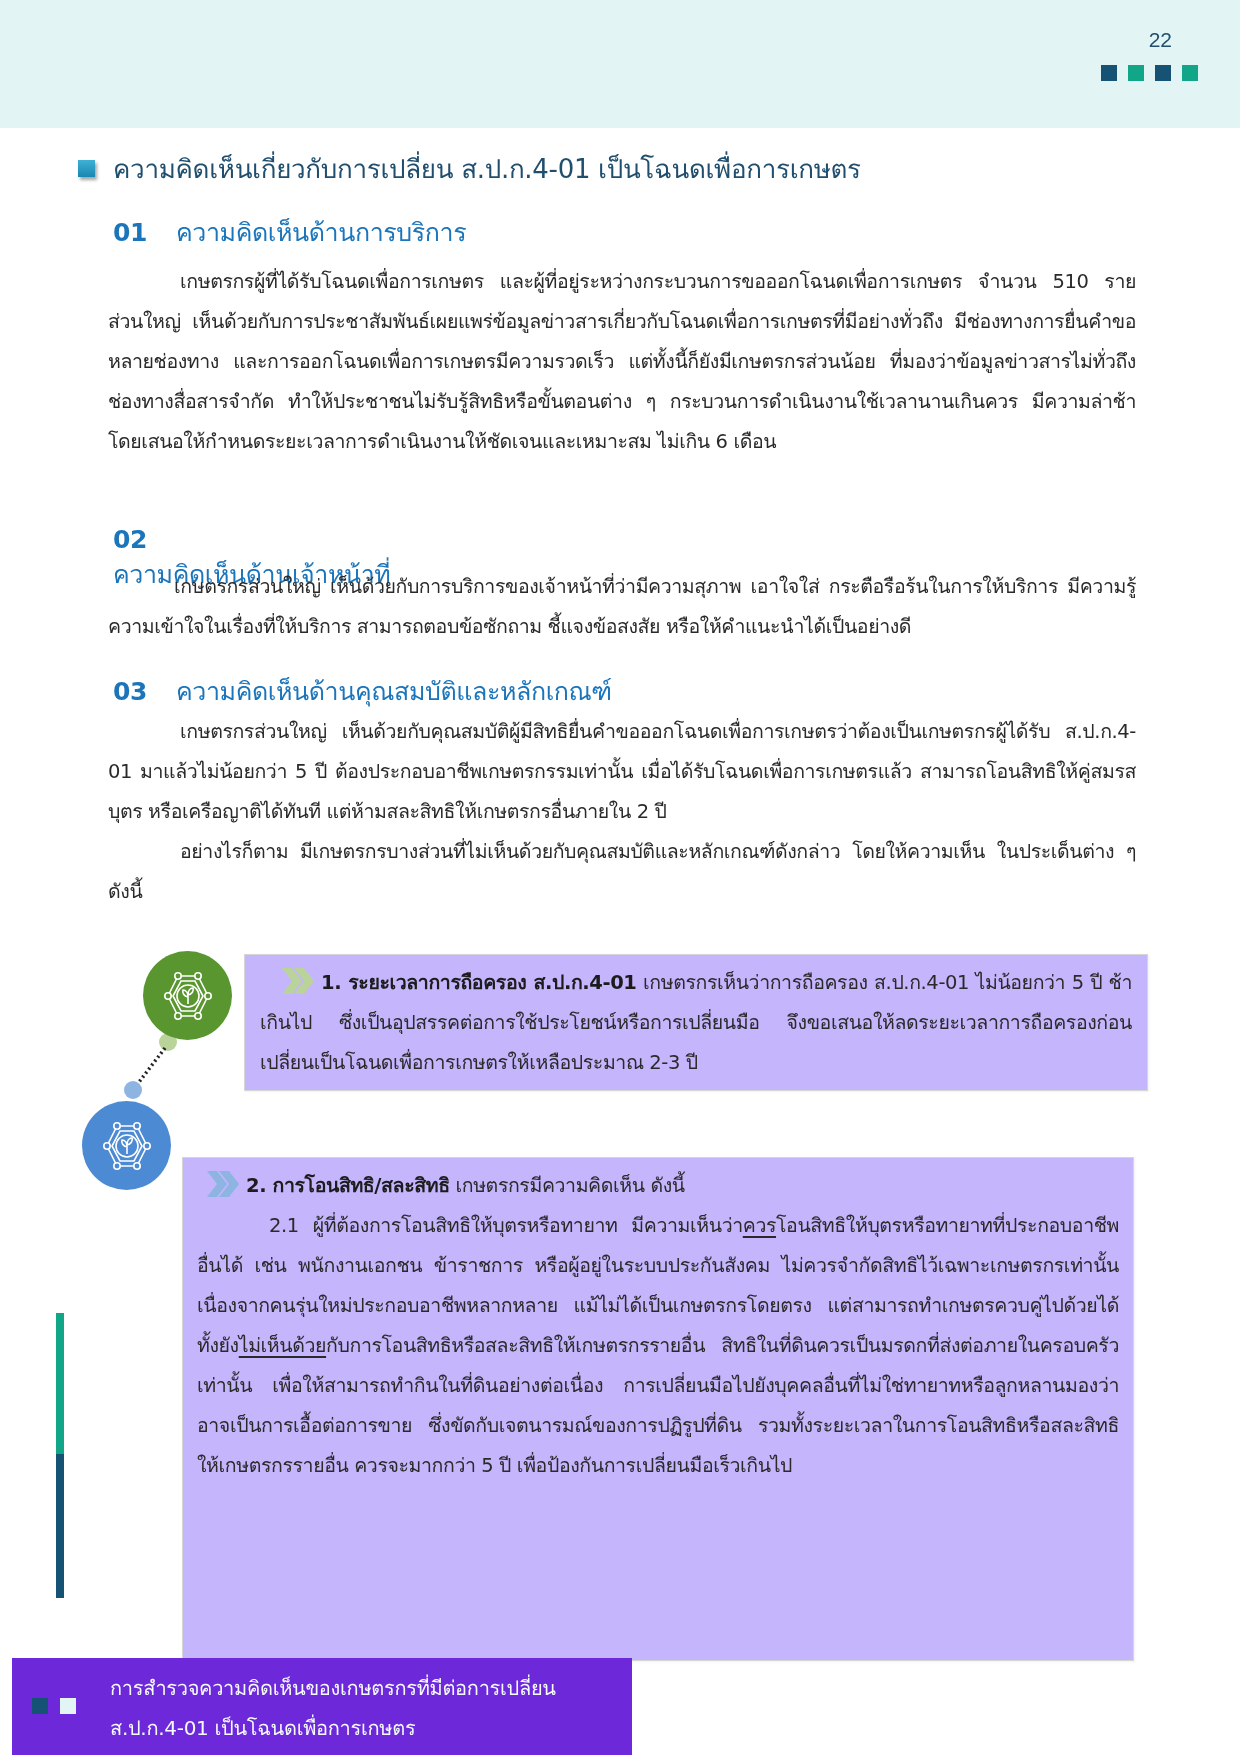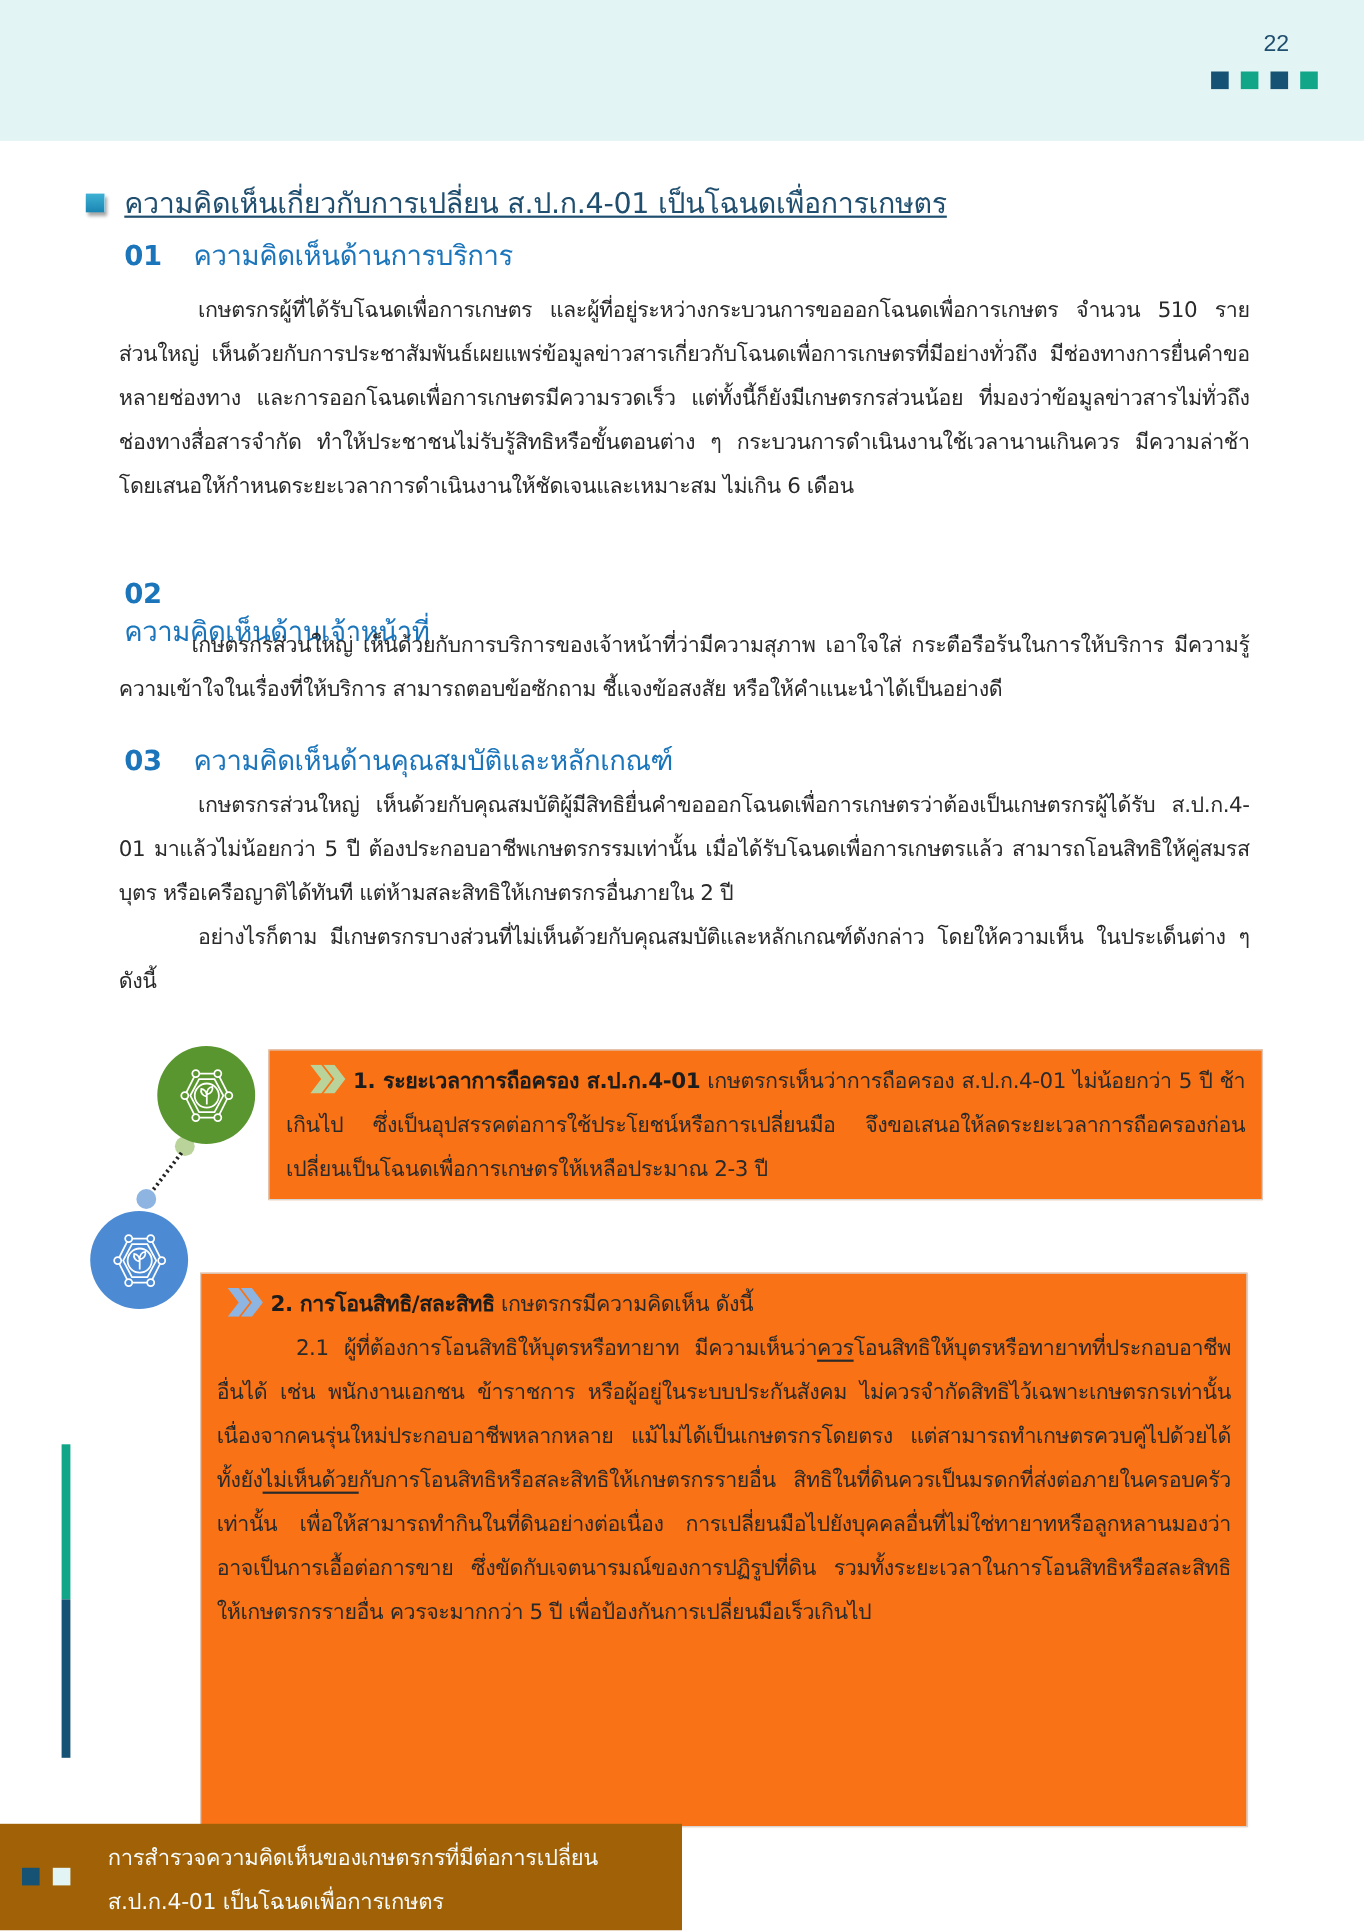--- a/index.html
+++ b/index.html
@@ -17,24 +17,23 @@
     position:absolute; right:68px; top:28px;
     font-size:21px; color:#1f4e6e;
     font-family:"Liberation Sans", sans-serif;
   }
   .header-squares { position:absolute; right:42px; top:65px; display:flex; gap:11px; }
   .sq { width:16px; height:16px; display:inline-block; }
   .sq.dark { background:#165273; }
   .sq.teal { background:#12a689; }
 
   .main-title {
-    position:absolute; left:78px; top:164px;
+    position:absolute; left:78px; top:148px;
     font-size:26px; color:#1f4e6e; display:flex; align-items:center;
     letter-spacing:-0.3px;
-    text-decoration:underline;
   }
   .main-title .bullet {
     width:17px; height:17px; margin-right:18px;
     background:linear-gradient(180deg,#3fb1d4,#1a86b3);
     box-shadow:2px 3px 3px rgba(0,0,0,0.35);
   }
 
   .sec-heading {
     position:absolute; left:113px;
     font-size:25px; color:#1b75bb; display:flex; align-items:baseline;
@@ -54,40 +53,40 @@
     position:absolute; border-radius:50%;
     display:flex; align-items:center; justify-content:center;
   }
   .circle.green { left:143px; top:951px; width:89px; height:89px; background:#5a962f; }
   .circle.blue { left:82px; top:1101px; width:89px; height:89px; background:#4c8bd3; }
   .dot-small { position:absolute; border-radius:50%; }
   .dot-small.green { left:159px; top:1033px; width:18px; height:18px; background:#b9d39a; }
   .dot-small.blue { left:124px; top:1081px; width:18px; height:18px; background:#8eb5e2; }
 
   .card {
-    position:absolute; background:#f97316; border:1.5px solid #d6d6d6;
+    position:absolute; background:#c4b5fd; border:1.5px solid #d6d6d6;
     box-shadow:1px 1px 2px rgba(0,0,0,0.06);
   }
   .card1 { left:244px; top:954px; width:902px; height:135px; }
   .card2 { left:182px; top:1117px; width:950px; height:502px;margin-top:40px; }
   .card-text {
     position:absolute; font-size:19.5px; line-height:40px; color:#2a2a2a;
     letter-spacing:-0.4px; text-align:justify;
   }
   .card1 .card-text { left:15px; top:8px; width:872px; }
   .card2 .card-text { left:14px; top:8px; width:922px; }
   .chev { display:inline-flex; vertical-align:middle; margin-right:5px; margin-left:20px; position:relative; top:-3px;}
   .bold { font-weight:bold; color:#1c1c1c; }
   .u { text-decoration:underline; text-decoration-thickness:2px; text-underline-offset:4px; }
 
   .side-bar-teal { position:absolute; left:56px; top:1313px; width:8px; height:141px; background:#12a689; }
   .side-bar-dark { position:absolute; left:56px; top:1454px; width:8px; height:144px; background:#165273; }
 
   .footer {
-    position:absolute; left:0; top:1658px; width:620px; height:97px; background:#a16207;
+    position:absolute; left:12px; top:1658px; width:620px; height:97px; background:#6d28d9;
   }
   .footer .sq { position:absolute; width:16px; height:16px; top:40px; }
   .footer .sq.a { left:20px; background:#165273; }
   .footer .sq.b { left:48px; background:#e2f4f3; }
   .footer-text {
     position:absolute; left:98px; top:10px; font-size:20px; line-height:40px; color:#f4fbfa;
     letter-spacing:-0.3px;
   }
 </style>
 </head>

